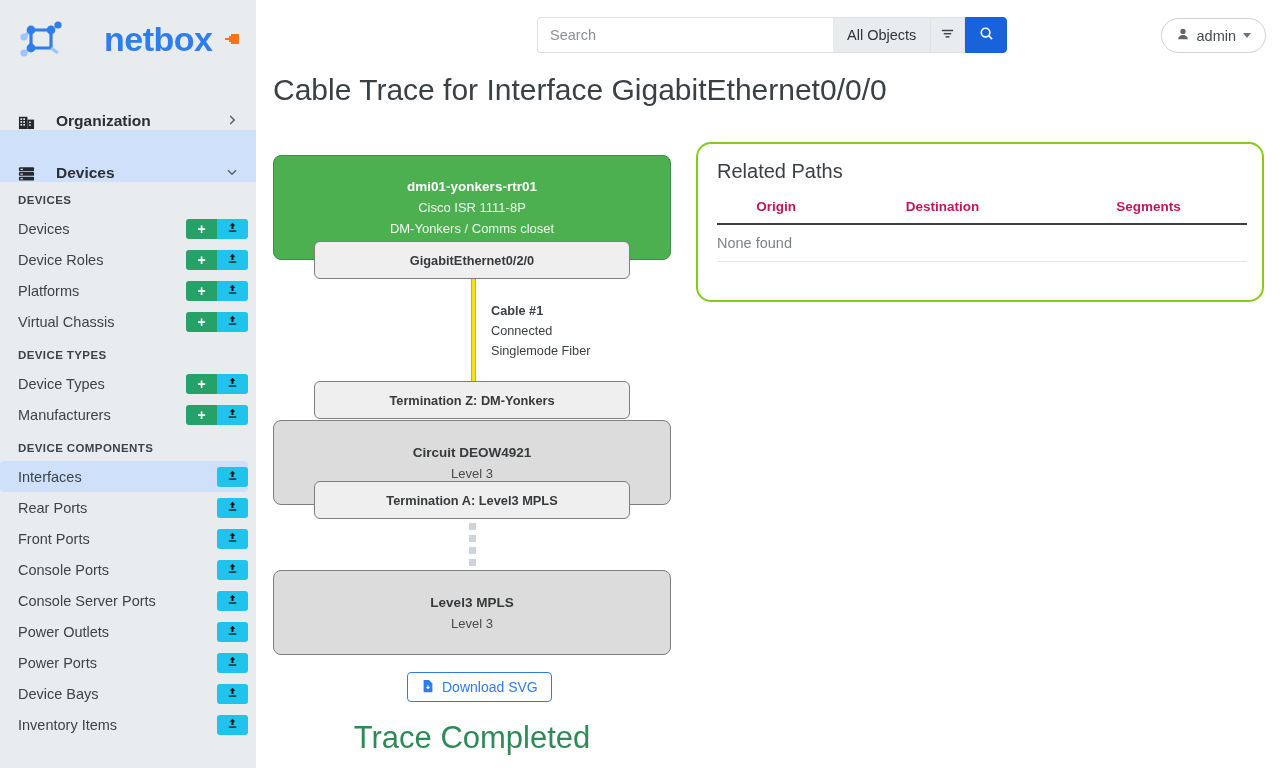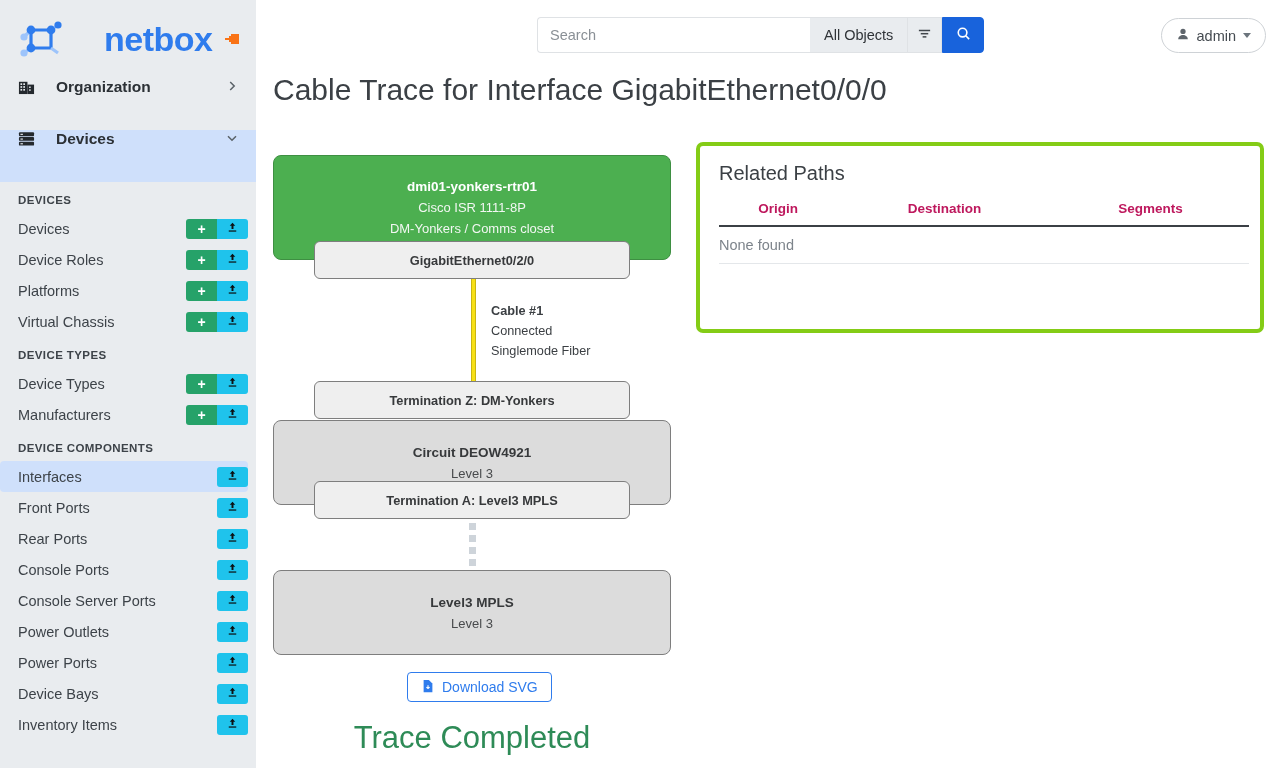--- a/index.html
+++ b/index.html
@@ -25,21 +25,21 @@
   }
   .logo-wrap { display: flex; align-items: center; gap: 8px; flex: 1; }
   .logo-mark { width: 46px; height: 42px; flex: none; }
   .logo-word {
     font-size: 34px; font-weight: 700; color: #2f7ced;
     letter-spacing: -0.5px; line-height: 1; margin-left: 32px;
   }
   .pin-icon { width: 18px; height: 18px; flex: none; }
 
   .sb-top-item {
-    display: flex; align-items: flex-start;
+    display: flex; align-items: flex-end;
     height: 52px; padding: 0 18px;
     cursor: pointer;
     font-size: 15.5px; font-weight: 700; color: #2b3035;
   }
   .sb-top-item .ti-icon { width: 26px; flex: none; display: flex; align-items: center; }
   .sb-top-item .ti-label { flex: 1; padding-left: 12px; }
   .sb-top-item .ti-caret { width: 12px; color: #5a6268; }
   .sb-top-item.active { background: #cfe0fb; }
 
   .sb-section {
@@ -67,21 +67,21 @@
   
   #topbar {
     position: absolute; left: 256px; top: 0;
     width: 1024px; height: 70px; background: #fff;
   }
   .search-group {
     position: absolute; left: 281px; top: 17px;
     display: flex; height: 36px;
   }
   .search-input {
-    width: 273px; height: 36px;
+    width: 296px; height: 36px;
     border: 1px solid #dfe2e5; border-right: none;
     border-radius: 4px 0 0 4px;
     padding: 0 12px; font-size: 14.5px; color: #2f3337;
     outline: none; background: #fff;
   }
   .search-input::placeholder { color: #8a9096; }
   .obj-select {
     display: flex; align-items: center; justify-content: center;
     height: 36px; padding: 0 14px;
     background: #e9ecef; border: 1px solid #dfe2e5; border-left: none;
@@ -157,22 +157,22 @@
     color: #2f7ced; font-size: 14px; cursor: pointer;
   }
   .trace-done {
     position: absolute; left: 0; width: 398px; text-align: center;
     font-size: 31px; color: #2e8b57;
   }
 
   
   #related {
     position: absolute; left: 440px; top: 72px;
-    width: 568px; height: 191px;
-    background: #fff; border: 4px solid #84cc16; border-radius: 7px;
+    width: 568px; height: 160px;
+    background: #fff; border: 2px solid #84cc16; border-radius: 15px;
   }
   .card-title { font-size: 20px; color: #3b4045; padding: 16px 19px 0 19px; }
   .rp-table { width: 530px; margin: 16px 19px 0 19px; border-collapse: collapse; }
   .rp-table th {
     text-align: center; font-size: 13.5px; font-weight: 700; color: #be185d;
     padding: 0 0 9px 0; border-bottom: 2px solid #3b4045;
   }
   .rp-table td {
     font-size: 14.5px; color: #7d848b; padding: 10px 0;
     border-bottom: 1px solid #e4e7ea;
@@ -340,32 +340,32 @@
         <div class="btn-group">
           <div class="sq-btn sq-up solo">
             <span><svg viewBox="0 0 16 16" width="13" height="13">
                 <path d="M8 2.2l3.4 3.6H9.2v4.1H6.8V5.8H4.6z" fill="#0c1012"></path>
                 <rect x="3.4" y="11.6" width="9.2" height="1.5" fill="#0c1012"></rect>
               </svg></span>
           </div>
         </div>
       </div>
       <div class="sb-row">
+        <span class="sb-label">Rear Ports</span>
+        <div class="btn-group">
+          <div class="sq-btn sq-up solo">
+            <span><svg viewBox="0 0 16 16" width="13" height="13">
+                <path d="M8 2.2l3.4 3.6H9.2v4.1H6.8V5.8H4.6z" fill="#0c1012"></path>
+                <rect x="3.4" y="11.6" width="9.2" height="1.5" fill="#0c1012"></rect>
+              </svg></span>
+          </div>
+        </div>
+      </div>
+      <div class="sb-row">
         <span class="sb-label">Front Ports</span>
-        <div class="btn-group">
-          <div class="sq-btn sq-up solo">
-            <span><svg viewBox="0 0 16 16" width="13" height="13">
-                <path d="M8 2.2l3.4 3.6H9.2v4.1H6.8V5.8H4.6z" fill="#0c1012"></path>
-                <rect x="3.4" y="11.6" width="9.2" height="1.5" fill="#0c1012"></rect>
-              </svg></span>
-          </div>
-        </div>
-      </div>
-      <div class="sb-row">
-        <span class="sb-label">Rear Ports</span>
         <div class="btn-group">
           <div class="sq-btn sq-up solo">
             <span><svg viewBox="0 0 16 16" width="13" height="13">
                 <path d="M8 2.2l3.4 3.6H9.2v4.1H6.8V5.8H4.6z" fill="#0c1012"></path>
                 <rect x="3.4" y="11.6" width="9.2" height="1.5" fill="#0c1012"></rect>
               </svg></span>
           </div>
         </div>
       </div>
       <div class="sb-row">

